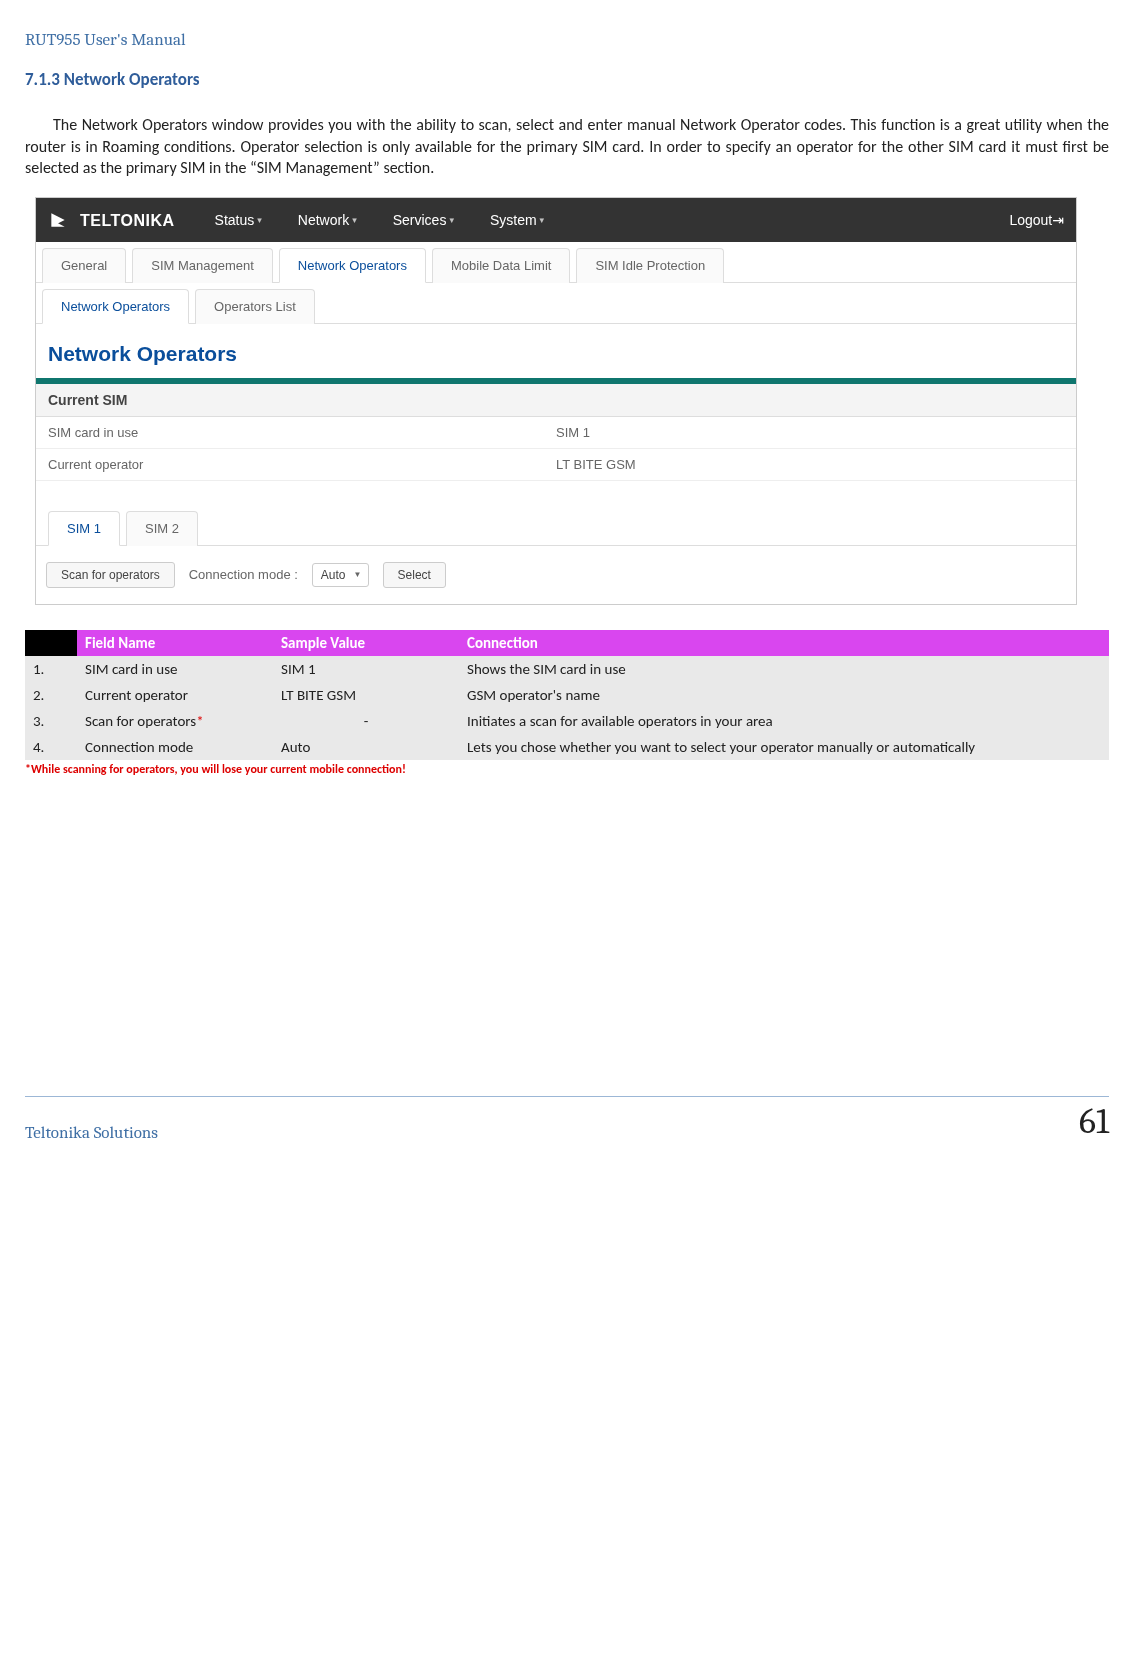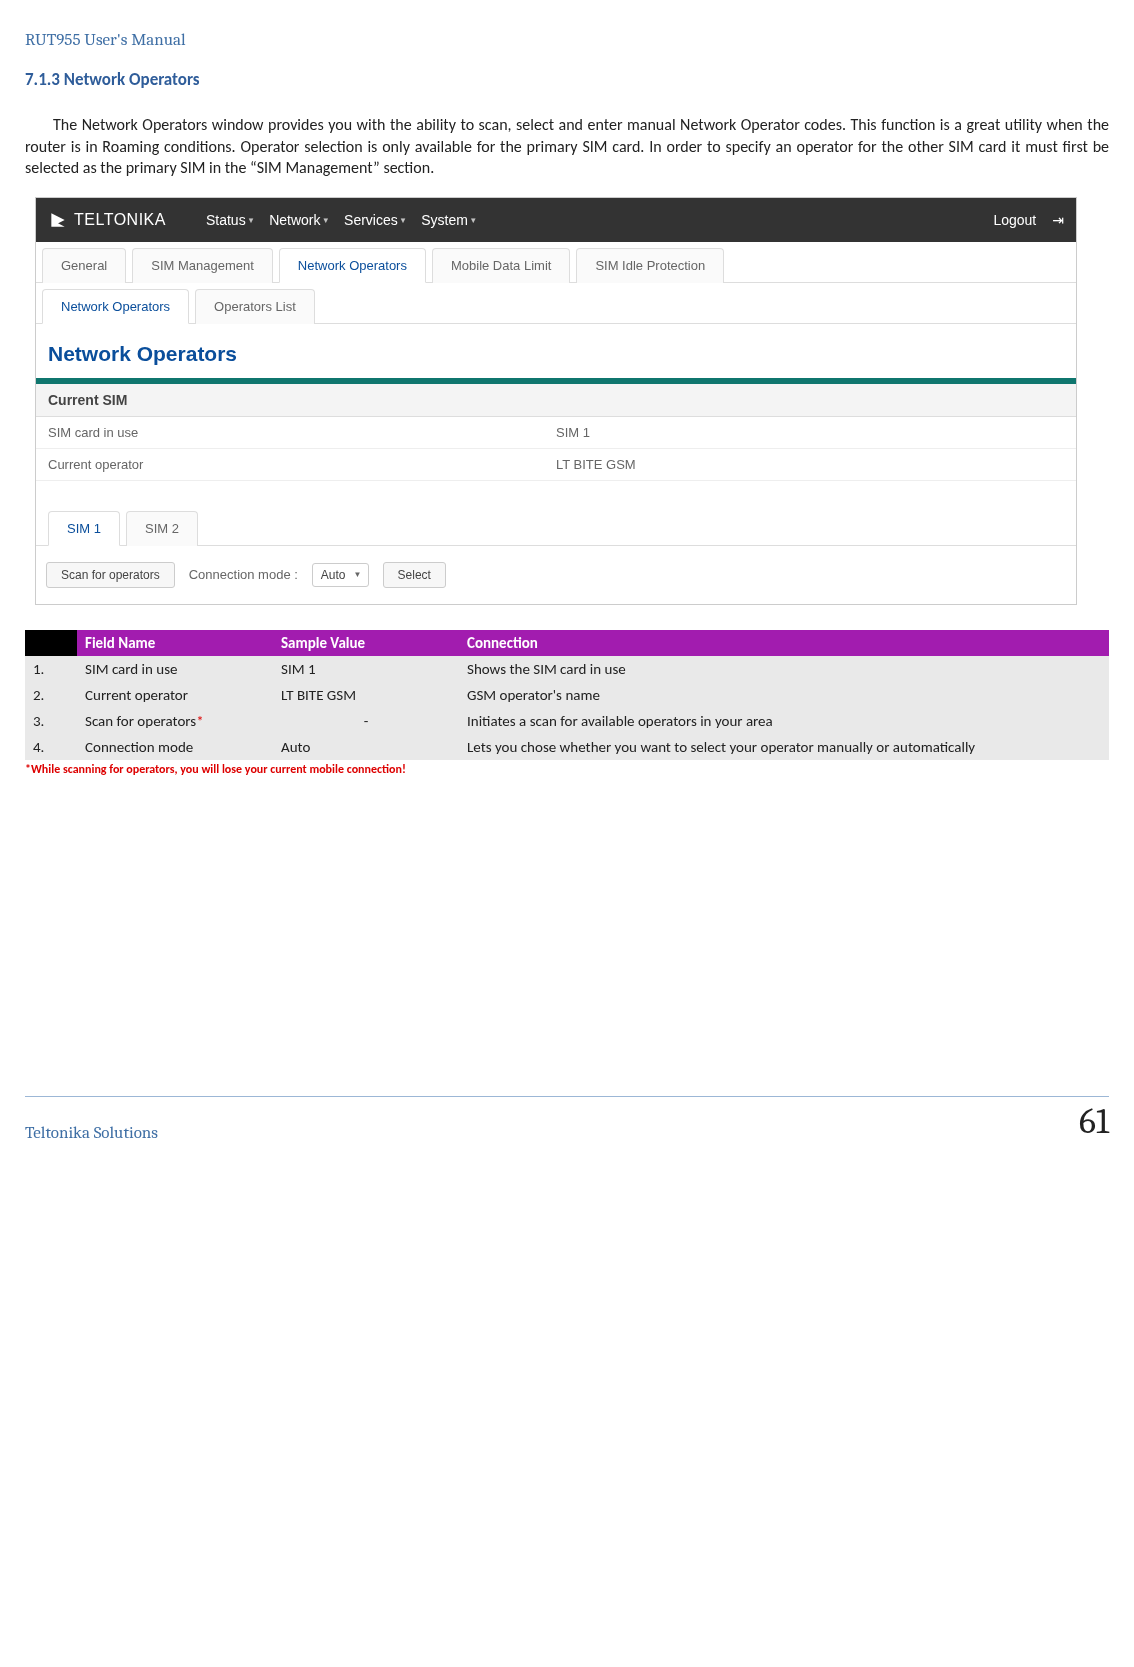--- a/index.html
+++ b/index.html
@@ -38,26 +38,26 @@
   }
   .ss-topbar {
     background: #333;
     color: #fff;
     display: flex;
     align-items: center;
     height: 44px;
     padding: 0 12px;
     font-size: 14px;
   }
-  .ss-logo { display:flex; align-items:center; gap:6px; font-weight:normal; font-size:16px; letter-spacing:0.5px; }
+  .ss-logo { display:flex; align-items:flex-end; gap:12px; font-weight:bold; font-size:16px; letter-spacing:0.5px; }
   .ss-logo svg { width:20px; height:20px; }
-  .ss-menu { display:flex; gap:16px; margin-left:40px; }
+  .ss-menu { display:flex; gap:36px; margin-left:40px; }
   .ss-menu-item { display:flex; align-items:center; gap:3px; }
   .caret { font-size:9px; opacity:0.7; }
-  .ss-logout { margin-left:auto; display:flex; align-items:center; gap:16px; }
+  .ss-logout { margin-left:auto; display:flex; align-items:center; gap:0; }
   .ss-tabs1 {
     display:flex; background:#fff; border-bottom:1px solid #ddd;
     font-size:13px;
   }
   .ss-tab {
     padding:9px 18px; border:1px solid #ddd; border-bottom:none;
     margin:6px 0 -1px 6px; background:#fafafa; color:#666;
     border-top-left-radius:4px; border-top-right-radius:4px;
     font-weight:normal;
   }
@@ -87,21 +87,21 @@
   }
   .ss-select {
     border:1px solid #ccc; border-radius:3px; padding:4px 22px 4px 8px;
     font-size:12px; color:#444; background:#fff; position:relative;
   }
   .ss-select::after { content:"▼"; font-size:8px; position:absolute; right:6px; top:6px; color:#666;}
   table.fields {
     border-collapse: collapse; width:100%; font-size:15px; margin-top:20px;
   }
   table.fields th {
-    background:#a21caf; color:#fff; text-align:left; padding:4px 8px; font-weight:bold;
+    background:#d946ef; color:#fff; text-align:left; padding:4px 8px; font-weight:bold;
   }
   table.fields th.first { background:#000; width:36px;}
   table.fields td {
     padding:4px 8px; vertical-align:top;
   }
   table.fields tr.gray td { background:#e9e9e9; }
   .asterisk { color:#d00; }
   .warning {
     color:#d00; font-size:12px; font-weight:bold; margin-top:2px;
   }

